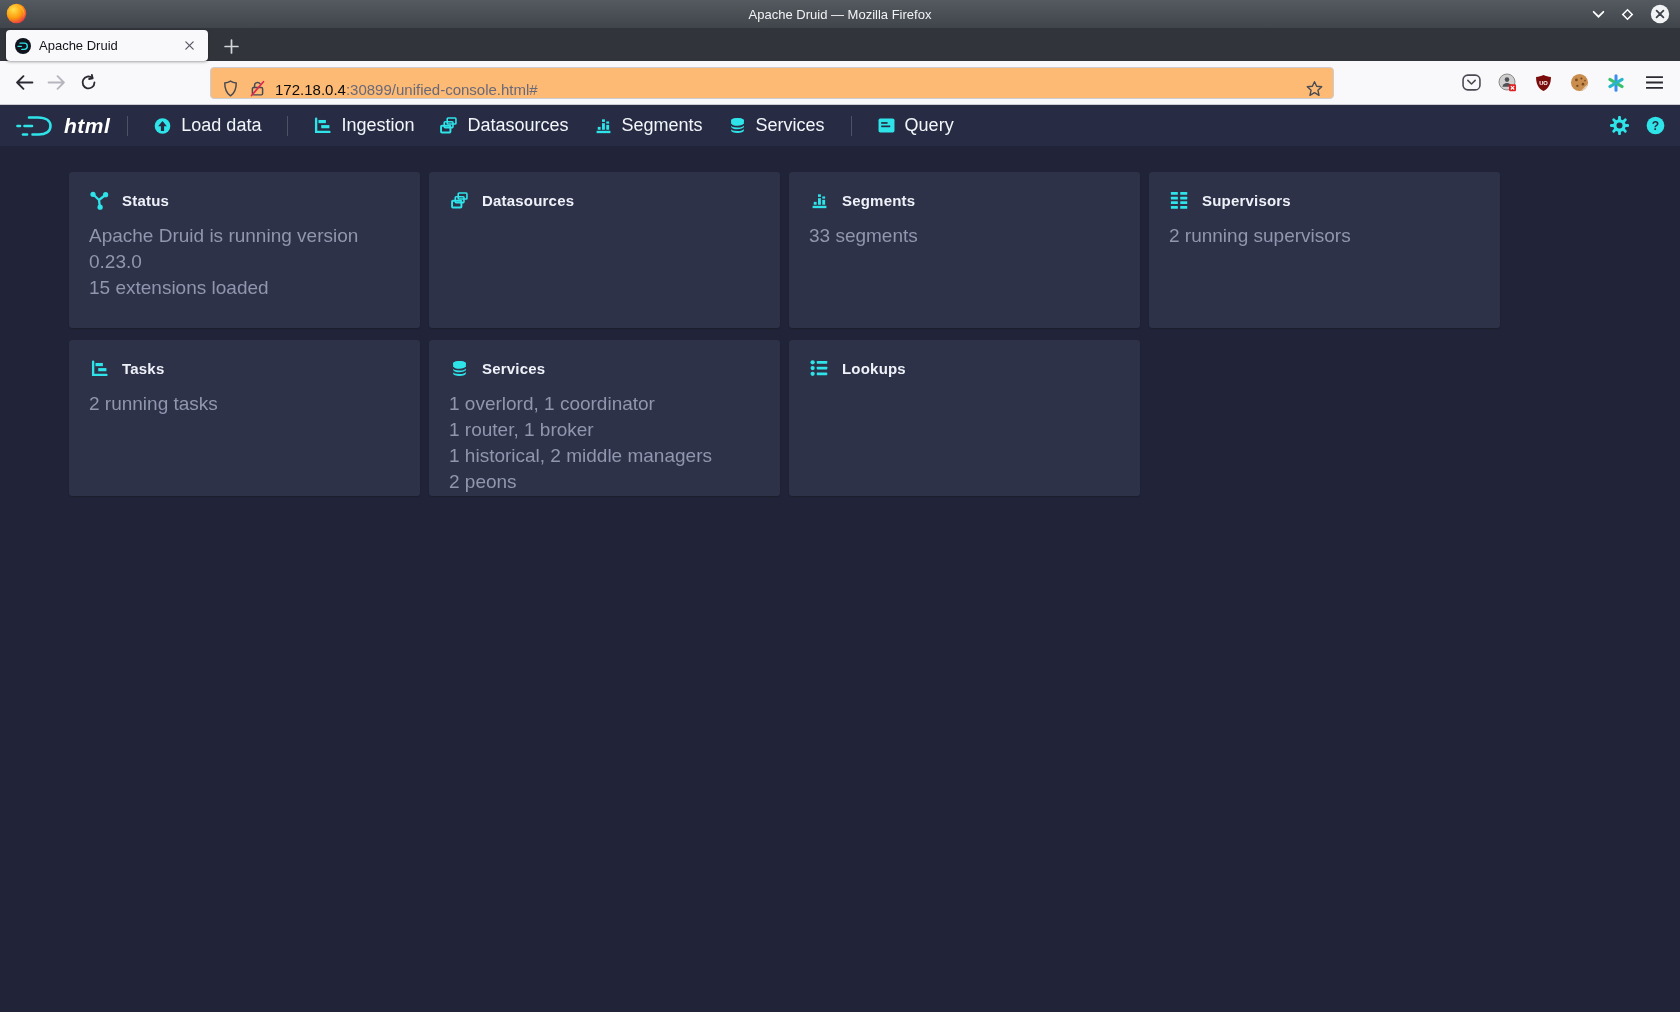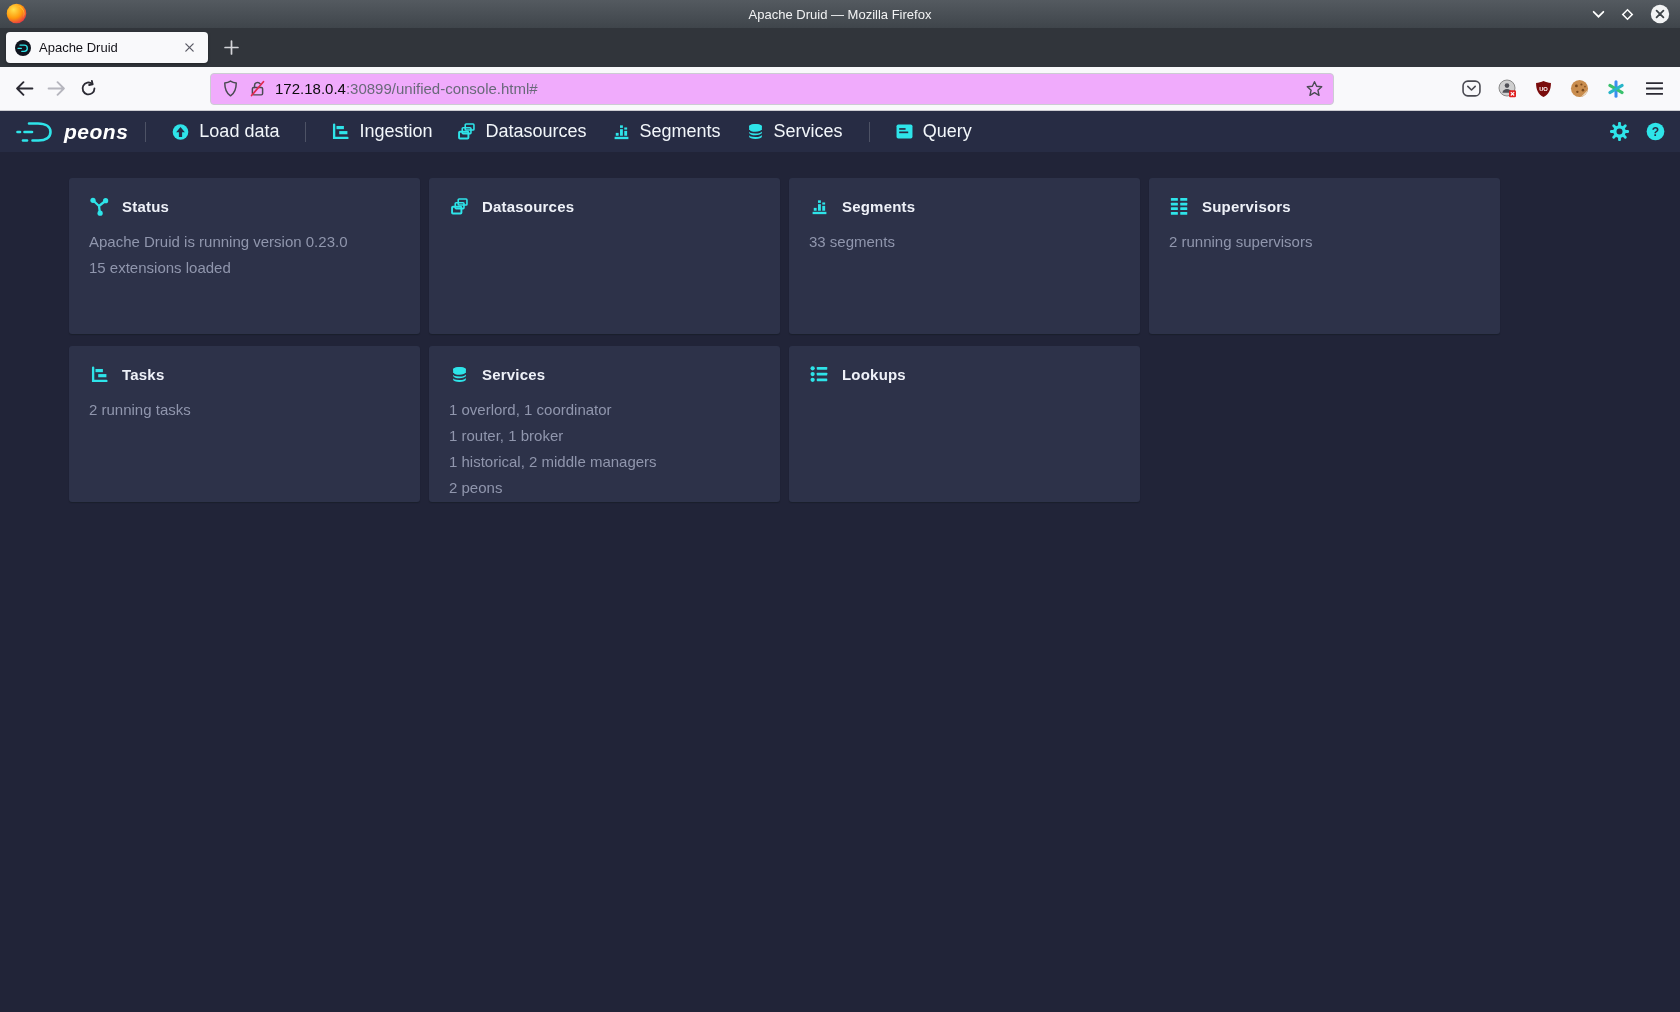--- a/index.html
+++ b/index.html
@@ -6,32 +6,32 @@
   html,body { width:1680px; height:1012px; overflow:hidden; font-family:"Liberation Sans", sans-serif; background:#212438; }
 
   
   .titlebar { height:28px; background:linear-gradient(#545a60,#3f454b); position:relative; display:flex; align-items:center; justify-content:center; }
   .fx-logo { position:absolute; left:6px; top:3px; width:21px; height:21px; }
   .titlebar-title { color:#f2f3f4; font-size:13px; }
   .win-controls { position:absolute; right:10px; top:0; height:28px; display:flex; align-items:center; gap:16px; color:#ffffff; }
   .win-btn { display:flex; align-items:center; justify-content:center; cursor:pointer; }
 
   
-  .tabbar { height:39px; background:#31353b; display:flex; align-items:center; padding-left:6px; }
+  .tabbar { height:33px; background:#31353b; display:flex; align-items:flex-end; padding-left:6px; }
   .tab { width:202px; height:31px; background:#f9f9fb; border-radius:4px; display:flex; align-items:center; gap:8px; padding:0 9px; cursor:pointer; box-shadow:0 1px 3px rgba(0,0,0,.35); }
   .tab-favicon { width:16px; height:16px; flex:0 0 auto; }
   .tab-title { flex:1; font-size:13px; color:#15141a; white-space:nowrap; overflow:hidden; }
   .tab-close { width:20px; height:20px; display:flex; align-items:center; justify-content:center; color:#5b5b66; border-radius:3px; cursor:pointer; }
   .newtab-btn { width:30px; height:30px; margin-left:8px; display:flex; align-items:center; justify-content:center; color:#d4d5d9; cursor:pointer; border-radius:4px; }
 
   
   .toolbar { height:44px; background:#f9f9fb; border-bottom:1px solid #ccccd2; display:flex; align-items:center; padding:0 8px; }
   .tb-btn { width:32px; height:32px; display:flex; align-items:center; justify-content:center; color:#2b2a33; border-radius:4px; cursor:pointer; flex:0 0 auto; }
   .tb-btn.disabled { color:#b6b6be; }
-  .urlbar { margin-left:106px; width:1124px; height:32px; background:#f0abfc; border:1px solid #ccccd3; border-radius:4px; display:flex; align-items:center; gap:9px; padding:0 10px; }
+  .urlbar { margin-left:106px; width:1124px; height:32px; background:#fdba74; border:1px solid #ccccd3; border-radius:4px; display:flex; align-items:flex-end; gap:9px; padding:0 10px; }
   .urlbar-icon { width:18px; height:18px; display:flex; align-items:center; justify-content:center; color:#4a4a52; cursor:pointer; flex:0 0 auto; }
   .url-text { font-size:15px; color:#69697a; white-space:nowrap; overflow:hidden; flex:1; }
   .url-host { color:#0c0c0d; }
   .star-btn { margin-left:auto; }
   .toolbar-right { margin-left:auto; display:flex; align-items:center; gap:17px; padding-right:6px; }
   .ext-icon { width:19px; height:19px; display:flex; align-items:center; justify-content:center; color:#4a4a52; cursor:pointer; }
   .menu-btn { width:24px; height:24px; display:flex; align-items:center; justify-content:center; color:#2b2a33; cursor:pointer; }
 
   
   .navbar { height:41px; background:#272c44; display:flex; align-items:center; padding:0 15px; }
@@ -49,21 +49,21 @@
   svg .cut { fill:#272c44; }
   .card svg .sep { stroke:#2d3249; }
 
   
   .content { padding:26px 0 0 69px; }
   .cards { display:grid; grid-template-columns:repeat(4, 351px); gap:12px 9px; }
   .card { height:156px; background:#2d3249; border-radius:3px; padding:15px 20px; cursor:pointer; box-shadow:0 1px 1px rgba(16,22,26,.4); }
   .card-head { display:flex; align-items:center; gap:13px; height:26px; margin-bottom:10px; }
   .card-icon { width:20px; height:20px; display:flex; align-items:center; justify-content:center; color:#2ee4e9; }
   .card-title { color:#eef1f8; font-size:15px; font-weight:600; letter-spacing:.2px; }
-  .card-line { color:#9096ad; font-size:15px; line-height:26px; }
+  .card-line { color:#9096ad; font-size:19px; line-height:26px; }
 </style>
 </head>
 <body>
 
 <div class="titlebar">
   <span class="fx-logo"><svg width="21" height="21" viewBox="0 0 20 20">
         <defs>
           <radialGradient id="fxg" cx="35%" cy="30%" r="80%">
             <stop offset="0%" stop-color="#ffe14d"></stop>
             <stop offset="55%" stop-color="#ff9a0d"></stop>
@@ -209,21 +209,21 @@
     <span style="display:flex;">
         <svg width="42" height="28" viewBox="0 0 42 28">
           <g fill="none" stroke="#2ee4e9" stroke-width="2.6" stroke-linecap="round">
             <path d="M14 5.5 H23 C31 5.5 35.5 9 35.5 14 C35.5 19.5 30.5 22.5 23.5 22.5 H17.5"></path>
             <path d="M2.5 14 H5"></path>
             <path d="M9.5 14 H17"></path>
             <path d="M8 22.5 H12"></path>
           </g>
         </svg>
       </span>
-    <span class="brand-text">peons</span>
+    <span class="brand-text">html</span>
   </div>
   <div class="nav-items" id="nav-items">
       <div class="nav-divider"></div>
       <div class="nav-item">
     <span class="nav-icon">
           <svg width="18" height="18" viewBox="0 0 18 18">
             <circle cx="9" cy="9" r="8.3" fill="currentColor"></circle>
             <path class="cut" d="M9 3.8 L13.6 9.2 H10.7 V14.4 H7.3 V9.2 H4.4 Z"></path>
           </svg>
         </span>

